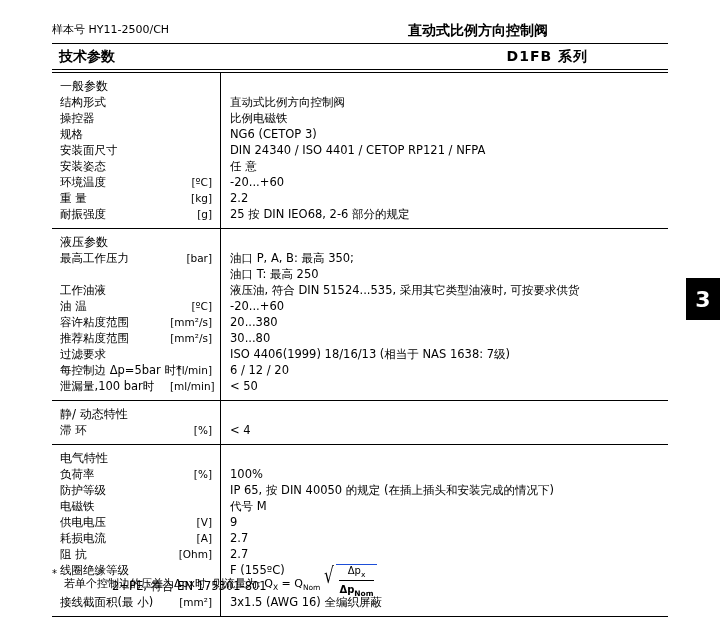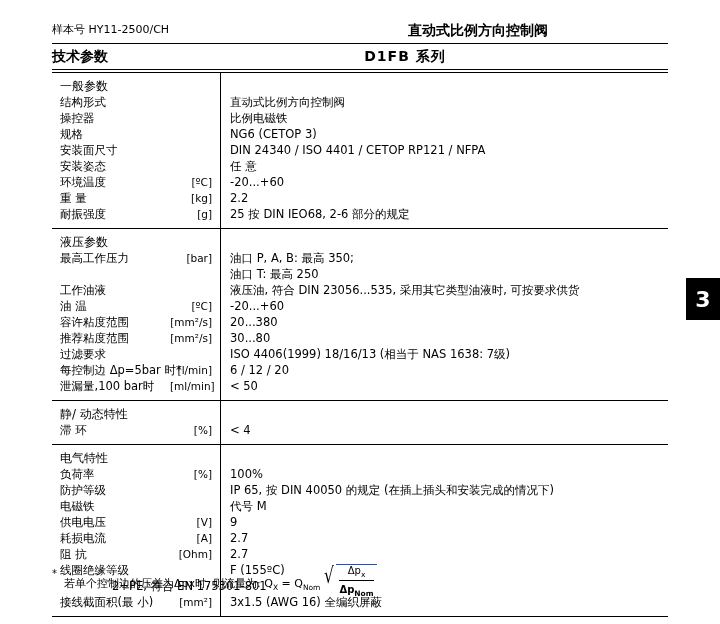--- a/index.html
+++ b/index.html
@@ -52,24 +52,25 @@
   }
   .hdr-row2 {
     display: flex;
     align-items: baseline;
     font-size: 14px;
     font-weight: bold;
     padding-top: 4px;
   }
   .hdr-row2 .left {
     width: 170px;
+    margin-left: 7px;
   }
   .hdr-row2 .right {
     flex: 1;
-    text-align: center;
+    text-align: right;
     padding-right: 80px;
     letter-spacing: 1px;
   }
   .hdr-rule2 {
     border-bottom: 1.5px solid #000;
     margin-top: 3px;
   }
 
   
   .tbl {
@@ -290,21 +291,21 @@
             <div class="c-val">油口 P, A, B: 最高 350;</div>
           </div>
           <div class="row">
             <div class="c-label"></div>
             <div class="c-unit"></div>
             <div class="c-val">油口 T: 最高 250</div>
           </div>
           <div class="row">
             <div class="c-label">工作油液</div>
             <div class="c-unit"></div>
-            <div class="c-val">液压油, 符合 DIN 23056...535, 采用其它类型油液时, 可按要求供货</div>
+            <div class="c-val">液压油, 符合 DIN 51524...535, 采用其它类型油液时, 可按要求供货</div>
           </div>
           <div class="row">
             <div class="c-label">油 温</div>
             <div class="c-unit">[ºC]</div>
             <div class="c-val">-20...+60</div>
           </div>
           <div class="row">
             <div class="c-label">容许粘度范围</div>
             <div class="c-unit">[mm²/s]</div>
             <div class="c-val">20...380</div>

